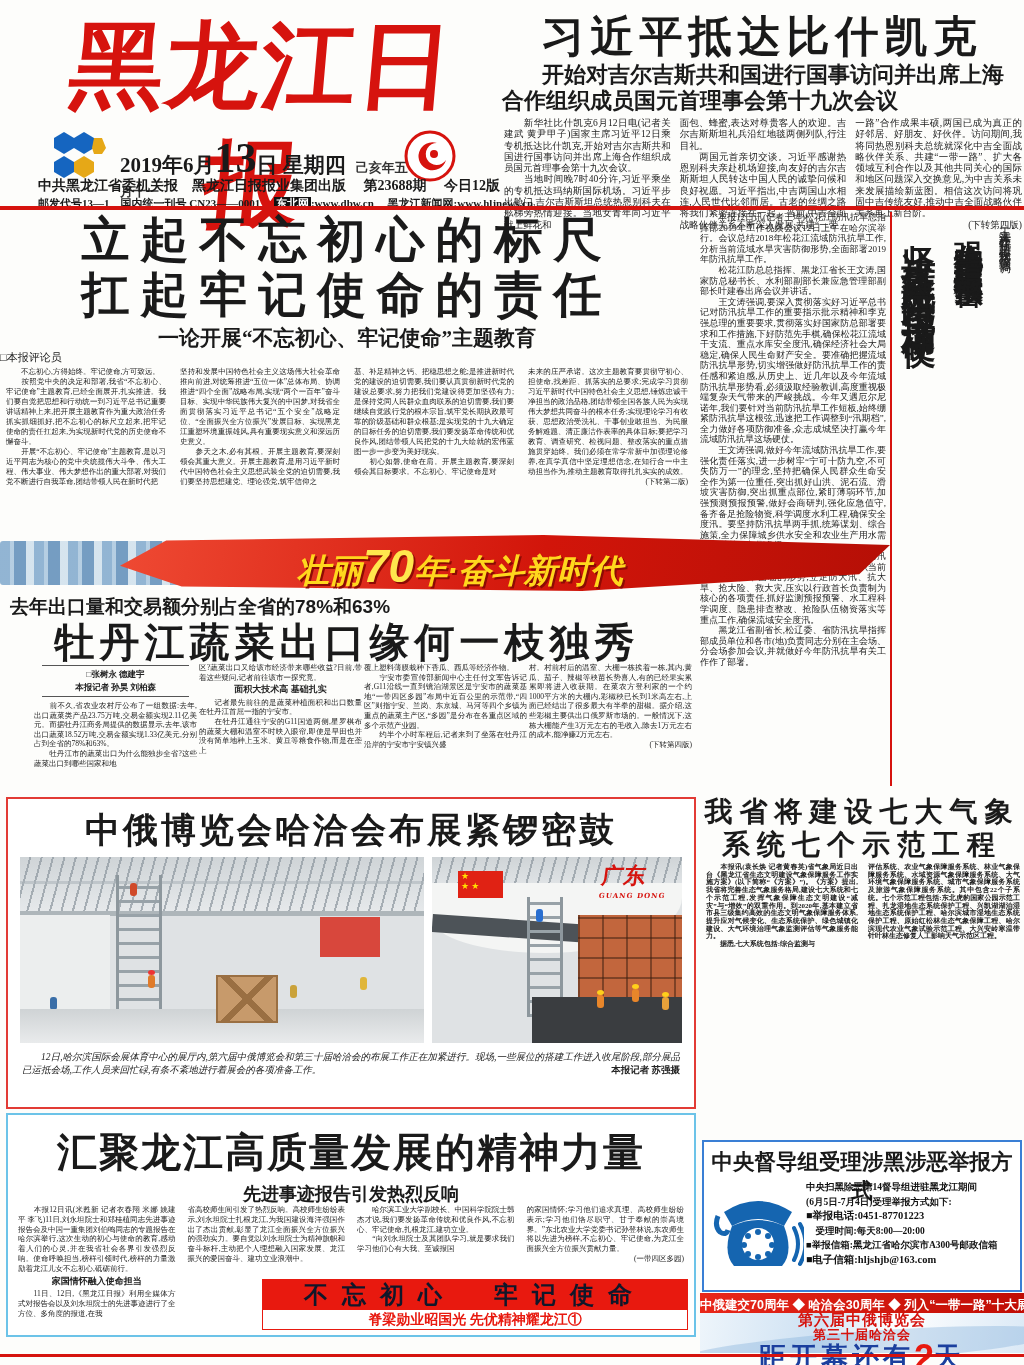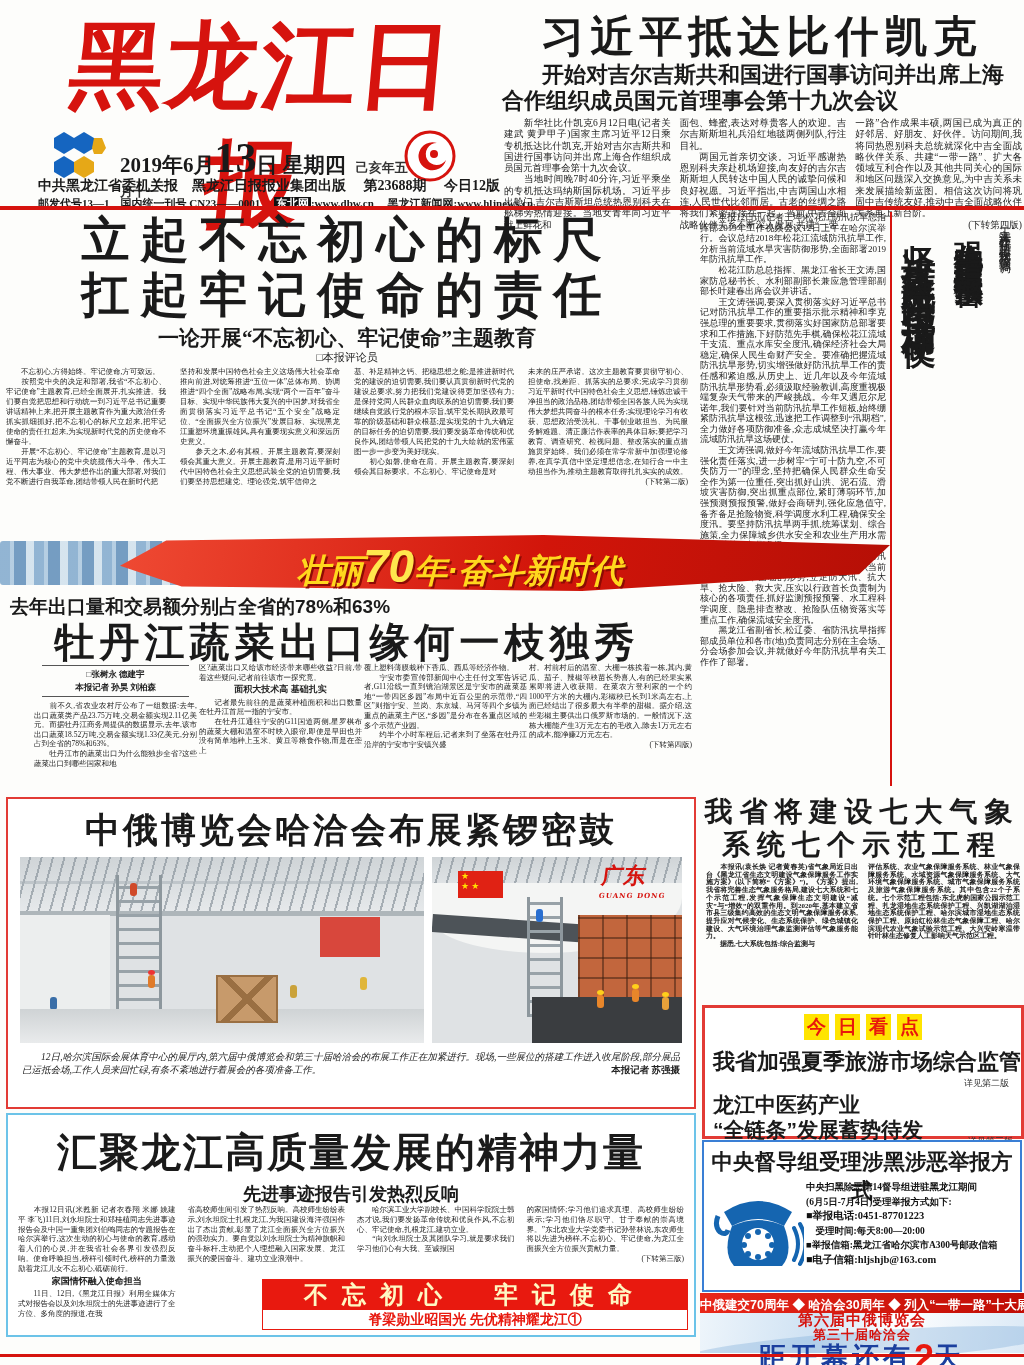--- a/index.html
+++ b/index.html
@@ -26,21 +26,21 @@
   .xi-h{left:500px;top:8px;width:524px;font-size:43px;letter-spacing:6px;font-weight:bold;text-align:center;white-space:nowrap;}
   .xi-sub{left:502px;top:62px;width:520px;font-size:22px;font-weight:bold;line-height:26px;}
   .xi-sub .ind{padding-left:40px;}
   .xi-body{left:504px;top:118px;width:518px;height:86px;display:flex;gap:9px;}
   .xi-col{width:167px;font-size:9.5px;line-height:11.3px;text-align:justify;}
 
   
   .ed-h1{left:0;top:213px;width:694px;font-size:48px;letter-spacing:11px;font-weight:bold;text-align:center;line-height:53px;}
   .ed-h2{left:0;top:268px;width:694px;font-size:48px;letter-spacing:11px;font-weight:bold;text-align:center;line-height:53px;}
   .ed-sub{left:0;top:324px;width:694px;font-size:21px;font-weight:bold;text-align:center;}
-  .ed-by{left:0;top:350px;width:694px;font-size:11px;text-align:center;}
+  .ed-by{left:0;top:350px;width:694px;font-size:11px;text-align:left;}
   .ed-cols{left:6px;top:367px;width:682px;height:168px;display:flex;gap:14px;}
   .ed-col{width:160px;font-size:7.5px;line-height:10px;text-align:justify;color:#222;}
   .turn{display:block;text-align:right;}
 
   
   .flood{left:700px;top:212px;width:186px;height:574px;font-size:9px;line-height:10.6px;text-align:justify;color:#222;}
   .vrule{left:890px;top:212px;width:2px;height:574px;background:#d6130e;}
   .vheads{left:896px;top:218px;width:126px;height:566px;display:flex;flex-direction:row;gap:7px;}
   .vh{writing-mode:vertical-rl;text-orientation:upright;font-family:"Liberation Sans",sans-serif;}
   .vh-main{font-size:34px;font-weight:bold;letter-spacing:7px;}
@@ -95,21 +95,21 @@
   .darkdesk{position:absolute;right:0;bottom:0;width:150px;height:46px;background:#3a3d40;}
   .caption{position:absolute;left:14px;top:252px;width:658px;font-size:9.5px;line-height:13px;text-align:justify;color:#222;font-style:italic;}
 
   
   .bluebox{left:6px;top:1113px;width:686px;height:220px;border:2px solid #6cc3e8;background:#fff;}
   .sp-h{margin-top:10px;font-size:40px;letter-spacing:2px;font-weight:bold;text-align:center;}
   .sp-sub{font-size:18px;font-weight:bold;text-align:center;margin-top:2px;}
   .sp-cols{position:absolute;left:10px;top:90px;width:666px;height:122px;display:flex;gap:12px;}
   .sp-col{width:158px;font-size:7.5px;line-height:9.8px;text-align:justify;color:#222;}
   .slogan{position:absolute;right:6px;bottom:5px;width:424px;border:1px solid #e8190f;background:#fff;}
-  .slogan-bar{background:#e8190f;color:#fef9c3;font-weight:bold;font-size:24px;letter-spacing:14px;text-align:center;line-height:30px;font-family:"Liberation Sans",sans-serif;}
+  .slogan-bar{background:#e8190f;color:#0f172a;font-weight:bold;font-size:24px;letter-spacing:14px;text-align:center;line-height:30px;font-family:"Liberation Sans",sans-serif;}
   .slogan-sub{color:#e8190f;font-weight:bold;font-size:14px;text-align:center;line-height:19px;}
 
   
   .wx-h{left:702px;top:795px;width:320px;font-size:28px;letter-spacing:7px;font-weight:bold;text-align:center;line-height:33px;}
   .wx-cols{left:706px;top:864px;width:314px;height:138px;display:flex;gap:10px;font-weight:bold;}
   .wx-col{width:152px;font-size:7px;line-height:7.7px;text-align:justify;color:#222;}
 
   
   .today{left:702px;top:1005px;width:316px;height:128px;border:3px solid #e23b35;background:#fff;}
   .td-head{text-align:center;margin-top:6px;}
@@ -305,49 +305,38 @@
     <div class="sp-sub">先进事迹报告引发热烈反响</div>
     <div class="sp-cols">
       <div class="sp-col">
         <span class="pre">　　本报12日讯(米甦新 记者衣春翔 米娜 姚建平 李飞)11日,刘永坦院士和郑桂植同志先进事迹报告会及中国一重集团刘伯鸣同志的专题报告在哈尔滨举行,这次生动的初心与使命的教育,感动着人们的心灵,并在我省社会各界引发强烈反响。使命呼唤担当,榜样引领时代,榜样的力量激励着龙江儿女不忘初心,砥砺前行。</span>
         <div class="subhead">家国情怀融入使命担当</div>
         <span class="pre">　　11日、12日,《黑龙江日报》利用全媒体方式对报告会以及刘永坦院士的先进事迹进行了全方位、多角度的报道,在我</span>
       </div>
       <div class="sp-col pre">省高校师生间引发了热烈反响。高校师生纷纷表示,刘永坦院士扎根龙江,为我国建设海洋强国作出了杰出贡献,彰显了龙江全面振兴全方位振兴的强劲实力。要自觉以刘永坦院士为精神旗帜和奋斗标杆,主动把个人理想融入国家发展、龙江振兴的爱国奋斗、建功立业浪潮中。</div>
       <div class="sp-col pre">　　哈尔滨工业大学副校长、中国科学院院士韩杰才说,我们要发扬革命传统和优良作风,不忘初心、牢记使命,扎根龙江,建功立业。
 　　“向刘永坦院士及其团队学习,就是要求我们学习他们心有大我、至诚报国</div>
-      <div class="sp-col"><span class="pre">的家国情怀;学习他们追求真理、高校师生纷纷表示;学习他们恪尽职守、甘于奉献的崇高境界。”东北农业大学党委书记孙登林说,东农师生将以先进为榜样,不忘初心、牢记使命,为龙江全面振兴全方位振兴贡献力量。</span><span class="turn">(下转第三版)</span></div>
+      <div class="sp-col"><span class="pre">的家国情怀;学习他们追求真理、高校师生纷纷表示;学习他们恪尽职守、甘于奉献的崇高境界。”东北农业大学党委书记孙登林说,东农师生将以先进为榜样,不忘初心、牢记使命,为龙江全面振兴全方位振兴贡献力量。</span><span class="turn">(一带四区多园)</span></div>
     </div>
     <div class="slogan">
       <div class="slogan-bar">不忘初心　牢记使命</div>
       <div class="slogan-sub">脊梁勋业昭国光 先优精神耀龙江①</div>
     </div>
   </div>
 
   <div class="abs wx-h sans">
     <div>我省将建设七大气象</div>
     <div>系统七个示范工程</div>
   </div>
   <div class="abs wx-cols">
     <div class="wx-col pre">　　本报讯(袁长焕 记者黄春英)省气象局近日出台《黑龙江省生态文明建设气象保障服务工作实施方案》(以下简称“《方案》”)。《方案》提出,我省将完善生态气象服务格局,建设七大系统和七个示范工程,发挥气象保障生态文明建设“减灾”与“增效”的双重作用。到2020年,基本建立省市县三级集约高效的生态文明气象保障服务体系,提升应对气候变化、生态系统保护、绿色城镇化建设、大气环境治理气象监测评估等气象服务能力。
 　　据悉,七大系统包括:综合监测与</div>
     <div class="wx-col pre">评估系统、农业气象保障服务系统、林业气象保障服务系统、水域资源气象保障服务系统、大气环境气象保障服务系统、城市气象保障服务系统及旅游气象保障服务系统。其中包含22个子系统。七个示范工程包括:东北虎豹国家公园示范工程、扎龙湿地生态系统保护工程、兴凯湖湖泊湿地生态系统保护工程、哈尔滨城市湿地生态系统保护工程、原始红松林生态气象保障工程、哈尔滨现代农业气象试验示范工程、大兴安岭寒温带针叶林生态修复人工影响天气示范区工程。</div>
   </div>
 
-  <div class="abs today">
-    <div class="td-head">
-      <span>今</span><span>日</span><span>看</span><span>点</span>
-    </div>
-    <div class="td-item1 sans">我省加强夏季旅游市场综合监管</div>
-    <div class="td-ref">详见第二版</div>
-    <div class="td-item2 sans">
-      <div>龙江中医药产业</div>
-      <div><span>“全链条”发展蓄势待发</span><span class="ref-in">详见第三版</span></div>
-    </div>
-  </div>
 
   <div class="abs report">
     <div class="rp-h">中央督导组受理涉黑涉恶举报方式</div>
     <div class="rp-phone">
       <svg width="92" height="92" viewBox="0 0 92 92">
         <path d="M12 30 Q46 8 80 30 L72 44 Q46 30 20 44 Z" fill="#1565b0"></path>
         <path d="M20 44 Q10 70 22 84 L70 84 Q82 70 72 44 Q46 32 20 44 Z" fill="#1565b0"></path>
         <circle cx="46" cy="62" r="16" fill="#fff"></circle>
         <circle cx="46" cy="50" r="3" fill="#1565b0"></circle>
           <circle cx="56" cy="54" r="3" fill="#1565b0"></circle>

